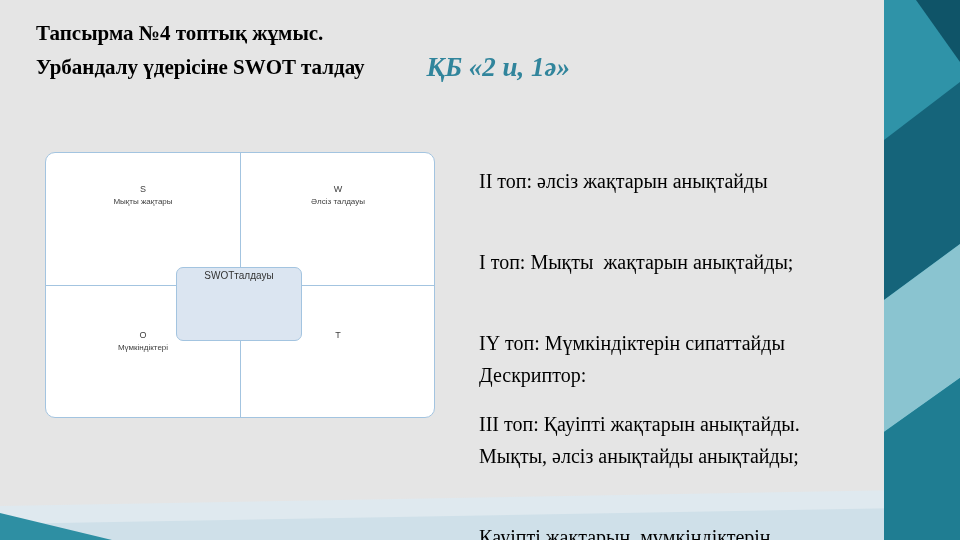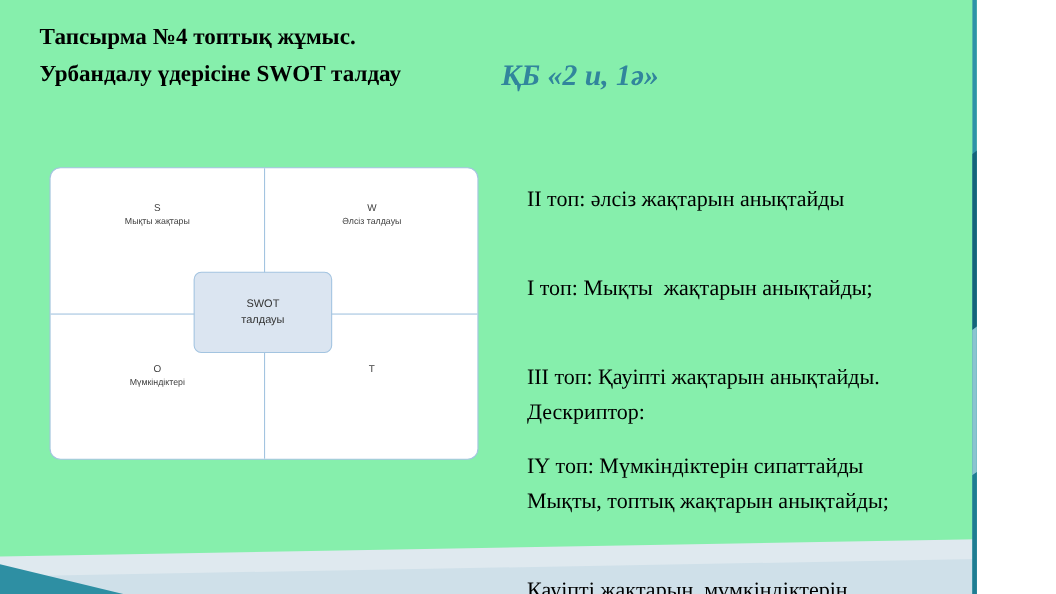--- a/index.html
+++ b/index.html
@@ -1,39 +1,39 @@
 <!DOCTYPE html>
 <html style="--badge-text: #31859c; --diagram-border: #a3c4e0; --center-fill: #dbe5f1; --band-top: #2f93a8; --band-top-corner: #0f5468; --band-dark: #15647a; --band-light: #8ac4d0; --band-bottom: #1f7d92; --strip-light: #dfe9ef; --strip-mid: #cfe0e9; --strip-accent: #2e8fa3;"><head>
 <meta charset="utf-8">
 <style>
   * { margin:0; padding:0; box-sizing:border-box; }
   html,body { width:960px; height:540px; }
   body { font-family:"Liberation Serif", serif; background:#fff; }
 
-  .slide { position:relative; width:888px; height:540px; background:#86efac; overflow:hidden;text-decoration:underline; }
+  .slide { position:relative; width:960px; height:540px; background:#e5e5e5; overflow:hidden;text-decoration:underline; }
 
   .decor { position:absolute; left:0; top:0; width:960px; height:540px; }
 
   .title-block { position:absolute; left:36px; top:16px; width:840px; }
   .title-line { font-size:21px; font-weight:bold; color:#000; line-height:34px; white-space:pre-wrap; }
-  .title-row { display:flex; align-items:flex-end;gap:29px; }
+  .title-row { display:flex; align-items:center; }
   .badge { font-size:27px; font-weight:bold; font-style:italic; color:var(--badge-text,#31859c); margin-left:62px; white-space:nowrap; }
 
   .swot-box { position:absolute; left:45px; top:152px; width:390px; height:266px;
               background:#fff; border:1.5px solid var(--diagram-border,#a3c4e0); border-radius:10px; }
   .v-div { position:absolute; left:194px; top:0; width:1px; height:100%; background:var(--diagram-border,#a3c4e0); }
   .h-div { position:absolute; top:132px; left:0; height:1px; width:100%; background:var(--diagram-border,#a3c4e0); }
   .quad { position:absolute; width:194px; text-align:center; font-family:"Liberation Sans", sans-serif; color:#404040; }
   .q-tl { left:0; top:30px; }  .q-tr { left:195px; top:30px; }
   .q-bl { left:0; top:176px; } .q-br { left:195px; top:176px; }
   .q-letter { font-size:9px; line-height:13px; }
   .q-label  { font-size:8px; line-height:11px; }
-  .center-box { position:absolute; left:130px; top:94px; width:126px; height:74px;
+  .center-box { position:absolute; left:130px; top:114px; width:126px; height:74px;
                 background:var(--center-fill,#dbe5f1); border:1px solid var(--diagram-border,#a3c4e0); border-radius:7px;
-                display:flex; flex-direction:column; align-items:center; justify-content:center;
+                display:flex; align-items:flex-start; justify-content:center;
                 font-family:"Liberation Sans", sans-serif; font-size:10px; color:#333; line-height:15px; }
 
   .tasks { position:absolute; left:479px; top:114px; width:420px;
            font-size:20px; line-height:27px; color:#000; white-space:pre-wrap; }
   .descriptor { position:absolute; left:479px; top:308px; width:420px;
                 font-size:20px; line-height:27px; color:#000; white-space:pre-wrap; }
 </style>
 </head>
 <body>
 
@@ -83,24 +83,24 @@
 
     <div class="center-box">
       <div>SWOT</div>
       <div>талдауы</div>
     </div>
   </div>
 
   <div class="tasks">
     <div>ІІ топ: әлсіз жақтарын анықтайды</div>
     <div>І топ: Мықты  жақтарын анықтайды;</div>
+    <div>ІҮ топ: Мүмкіндіктерін сипаттайды</div>
     <div>ІІІ топ: Қауіпті жақтарын анықтайды.</div>
-    <div>ІҮ топ: Мүмкіндіктерін сипаттайды</div>
   </div>
 
   <div class="descriptor">
     <div>Дескриптор:</div>
-    <div>Мықты, топтық жақтарын анықтайды;</div>
+    <div>Мықты, әлсіз анықтайды анықтайды;</div>
     <div>Қауіпті жақтарын, мүмкіндіктерін</div>
     
   </div>
 
 </div>
 
 </body></html>

